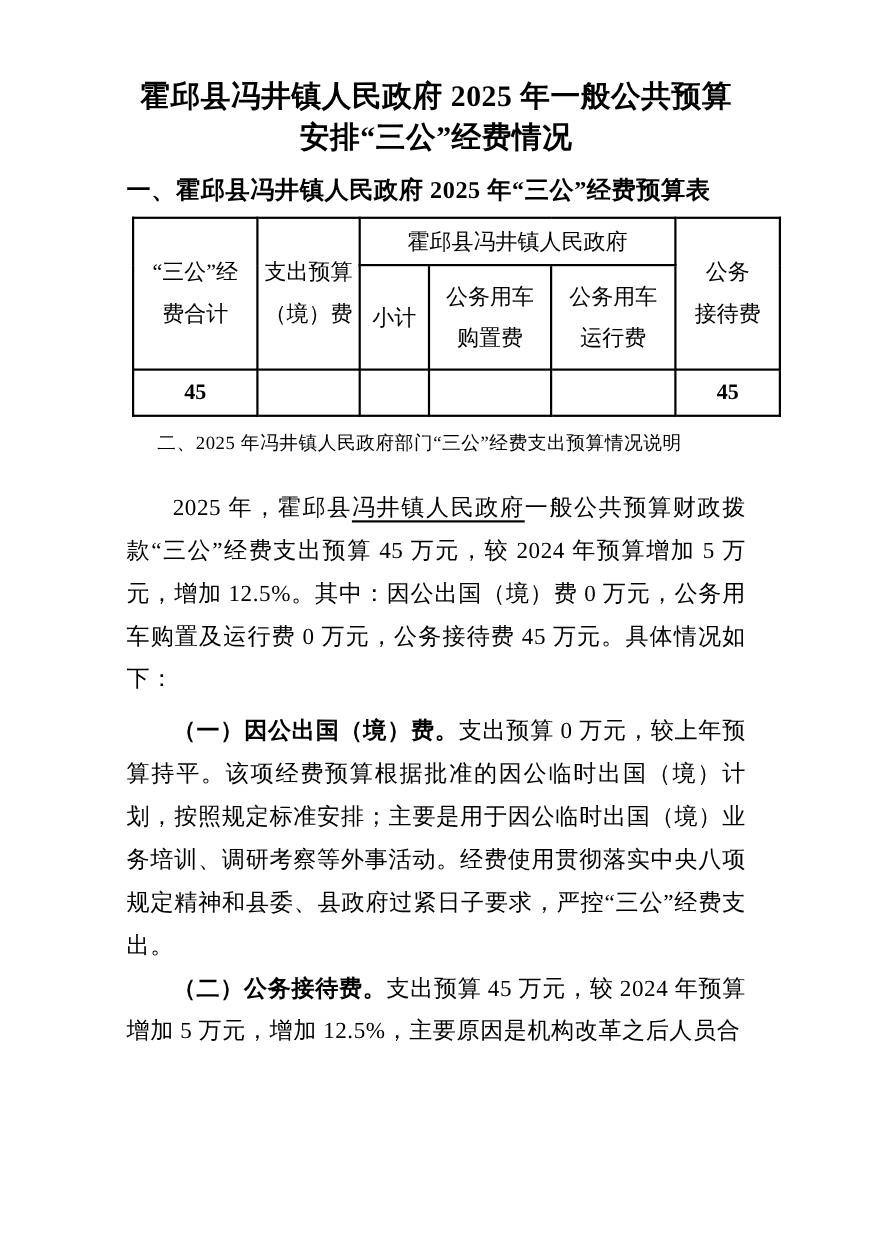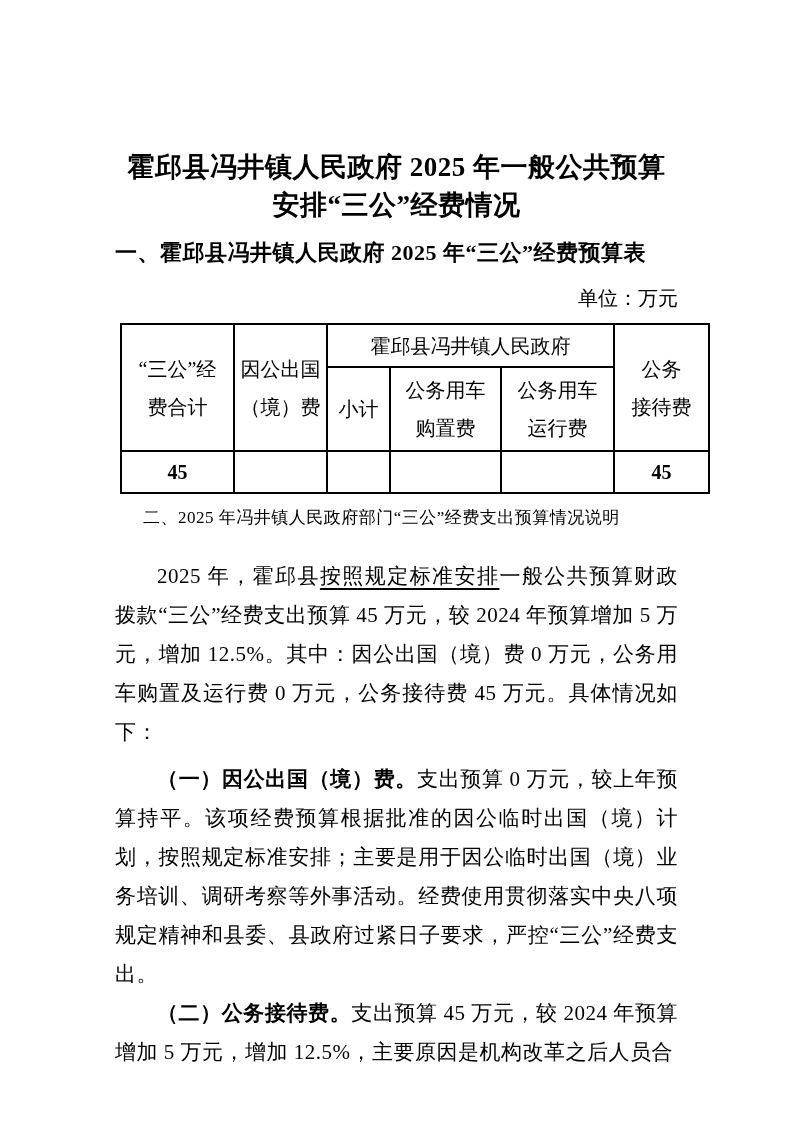--- a/index.html
+++ b/index.html
@@ -9,27 +9,26 @@
     width: 793px;
     height: 1122px;
     margin: 0 auto;
     background: #ffffff;
     color: #000000;
     font-family: "Liberation Serif", "DejaVu Serif", serif;
     padding: 0 115px;
     overflow: hidden;
   }
   .doc-title {
-    padding-top: 100px;
+    padding-top: 68px;
     font-size: 27px;
     font-weight: 700;
     line-height: 38px;
     text-align: center;
     letter-spacing: 0.5px;
-    margin-top: 48px;
   }
   .heading-1 {
     margin-top: 9px;
     font-size: 22px;
     font-weight: 700;
     line-height: 39px;
     letter-spacing: 0.5px;
     font-family: Liberation Serif, serif;
   }
   .unit-line {
@@ -48,21 +47,21 @@
   table.budget td {
     border: 2px solid #000000;
     font-size: 20px;
     text-align: center;
     vertical-align: middle;
     line-height: 38px;
     white-space: pre-line;
     padding: 0;
   }
   tr.row-group { height: 43px; }
-  tr.row-sub { height: 84px; }
+  tr.row-sub { height: 95px; }
   tr.row-data { height: 42px; }
   tr.row-group td.group-hdr { line-height: 40px; }
   td.val { font-weight: 700; white-space: normal; }
   td.val-right { text-align: right; padding-right: 6px; }
   .heading-2 {
     margin-top: 4px;
     font-size: 17px;
     font-weight: 400;
     line-height: 40px;
     text-indent: 28px;
@@ -84,36 +83,35 @@
 </style>
 </head>
 <body>
 
 <div class="page">
 
   <h1 class="doc-title">霍邱县冯井镇人民政府 2025 年一般公共预算安排“三公”经费情况</h1>
 
   <h2 class="heading-1">一、霍邱县冯井镇人民政府 2025 年“三公”经费预算表</h2>
 
-  <div class="unit-line">单位：万元</div>
 
   <table class="budget">
     <colgroup>
       <col style="width:113px">
       <col style="width:93px">
       <col style="width:63px">
       <col style="width:111px">
       <col style="width:113px">
       <col style="width:95px">
     </colgroup>
     <tbody>
       <tr class="row-group">
         <td rowspan="2">“三公”经
 费合计</td>
-        <td rowspan="2">因公出国
+        <td rowspan="2">支出预算
 （境）费</td>
         <td colspan="3" class="group-hdr">霍邱县冯井镇人民政府</td>
         <td rowspan="2">公务
 接待费</td>
       </tr>
       <tr class="row-sub">
         <td>小计</td>
         <td>公务用车
 购置费</td>
         <td>公务用车
@@ -125,19 +123,19 @@
         <td class="val"></td>
         <td class="val"></td>
         <td class="val"></td>
         <td class="val val-right">45</td>
       </tr>
     </tbody>
   </table>
 
   <h2 class="heading-2">二、2025 年冯井镇人民政府部门“三公”经费支出预算情况说明</h2>
 
-  <p class="para para-1"><span>2025 年，霍邱县</span><span class="u">按照规定标准安排</span><span>一般公共预算财政拨款“三公”经费支出预算 45 万元，较 2024 年预算增加 5 万元，增加 12.5%。其中：因公出国（境）费 0 万元，公务用车购置及运行费 0 万元，公务接待费 45 万元。具体情况如下：</span></p>
+  <p class="para para-1"><span>2025 年，霍邱县</span><span class="u">冯井镇人民政府</span><span>一般公共预算财政拨款“三公”经费支出预算 45 万元，较 2024 年预算增加 5 万元，增加 12.5%。其中：因公出国（境）费 0 万元，公务用车购置及运行费 0 万元，公务接待费 45 万元。具体情况如下：</span></p>
 
   <p class="para para-2"><span class="b">（一）因公出国（境）费。</span><span>支出预算 0 万元，较上年预算持平。该项经费预算根据批准的因公临时出国（境）计划，按照规定标准安排；主要是用于因公临时出国（境）业务培训、调研考察等外事活动。经费使用贯彻落实中央八项规定精神和县委、县政府过紧日子要求，严控“三公”经费支出。</span></p>
 
   <p class="para para-3"><span class="b">（二）公务接待费。</span><span>支出预算 45 万元，较 2024 年预算增加 5 万元，增加 12.5%，主要原因是机构改革之后人员合</span></p>
 
 </div>
 
 </body></html>

